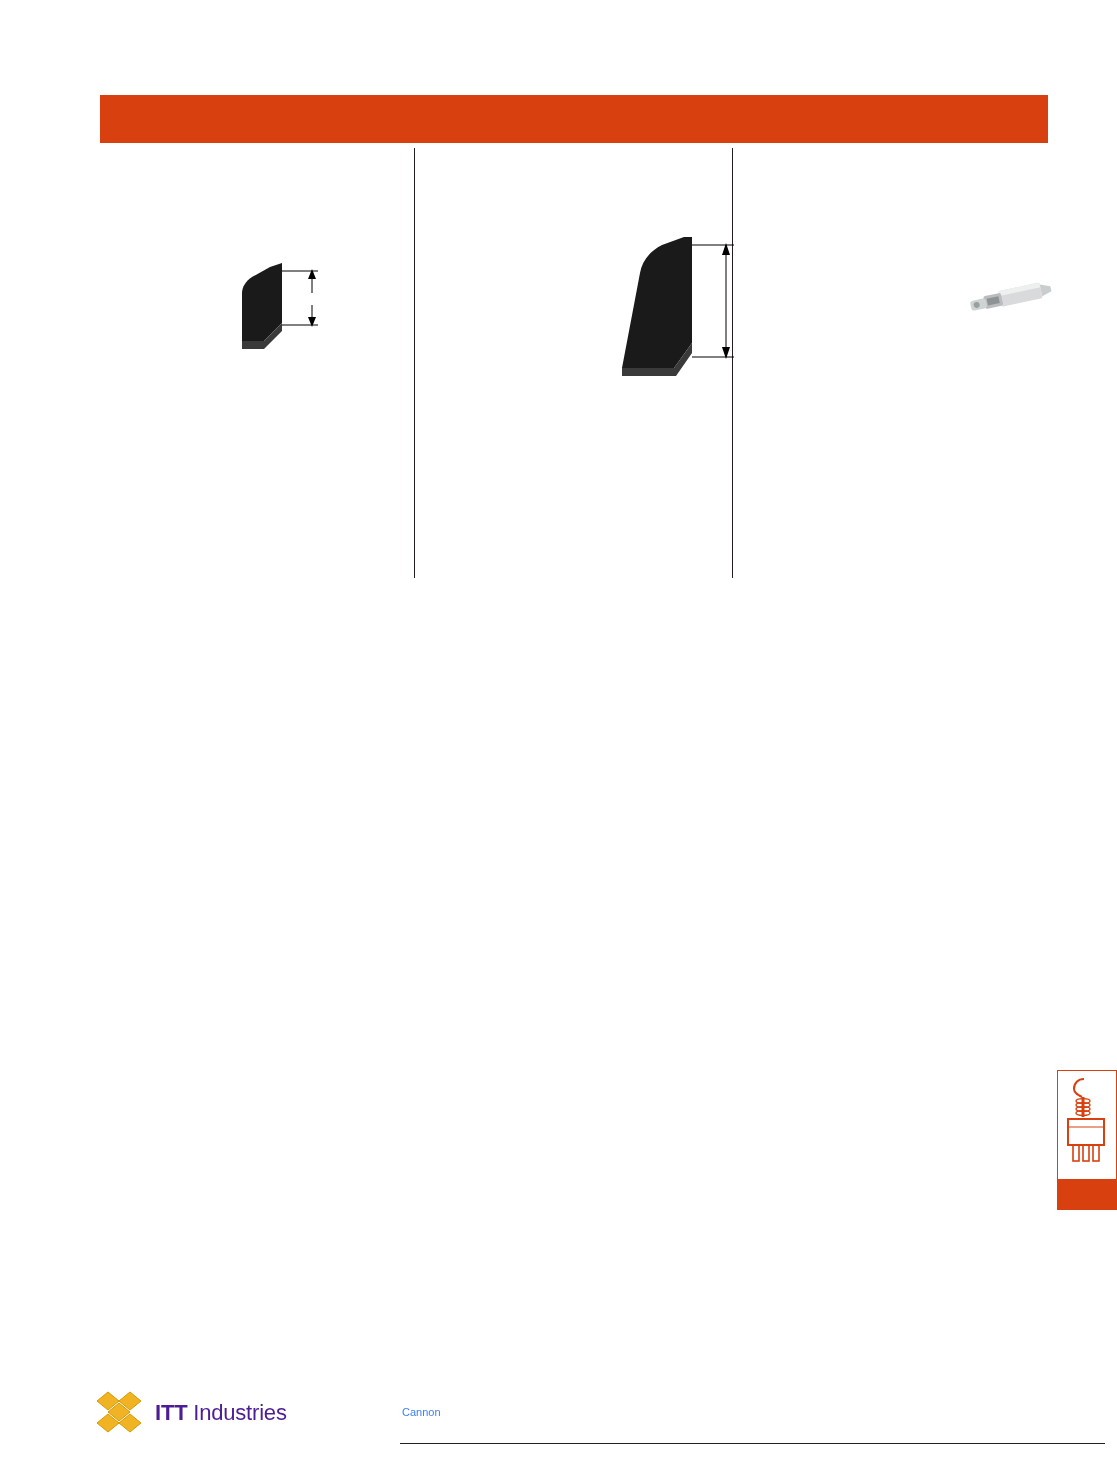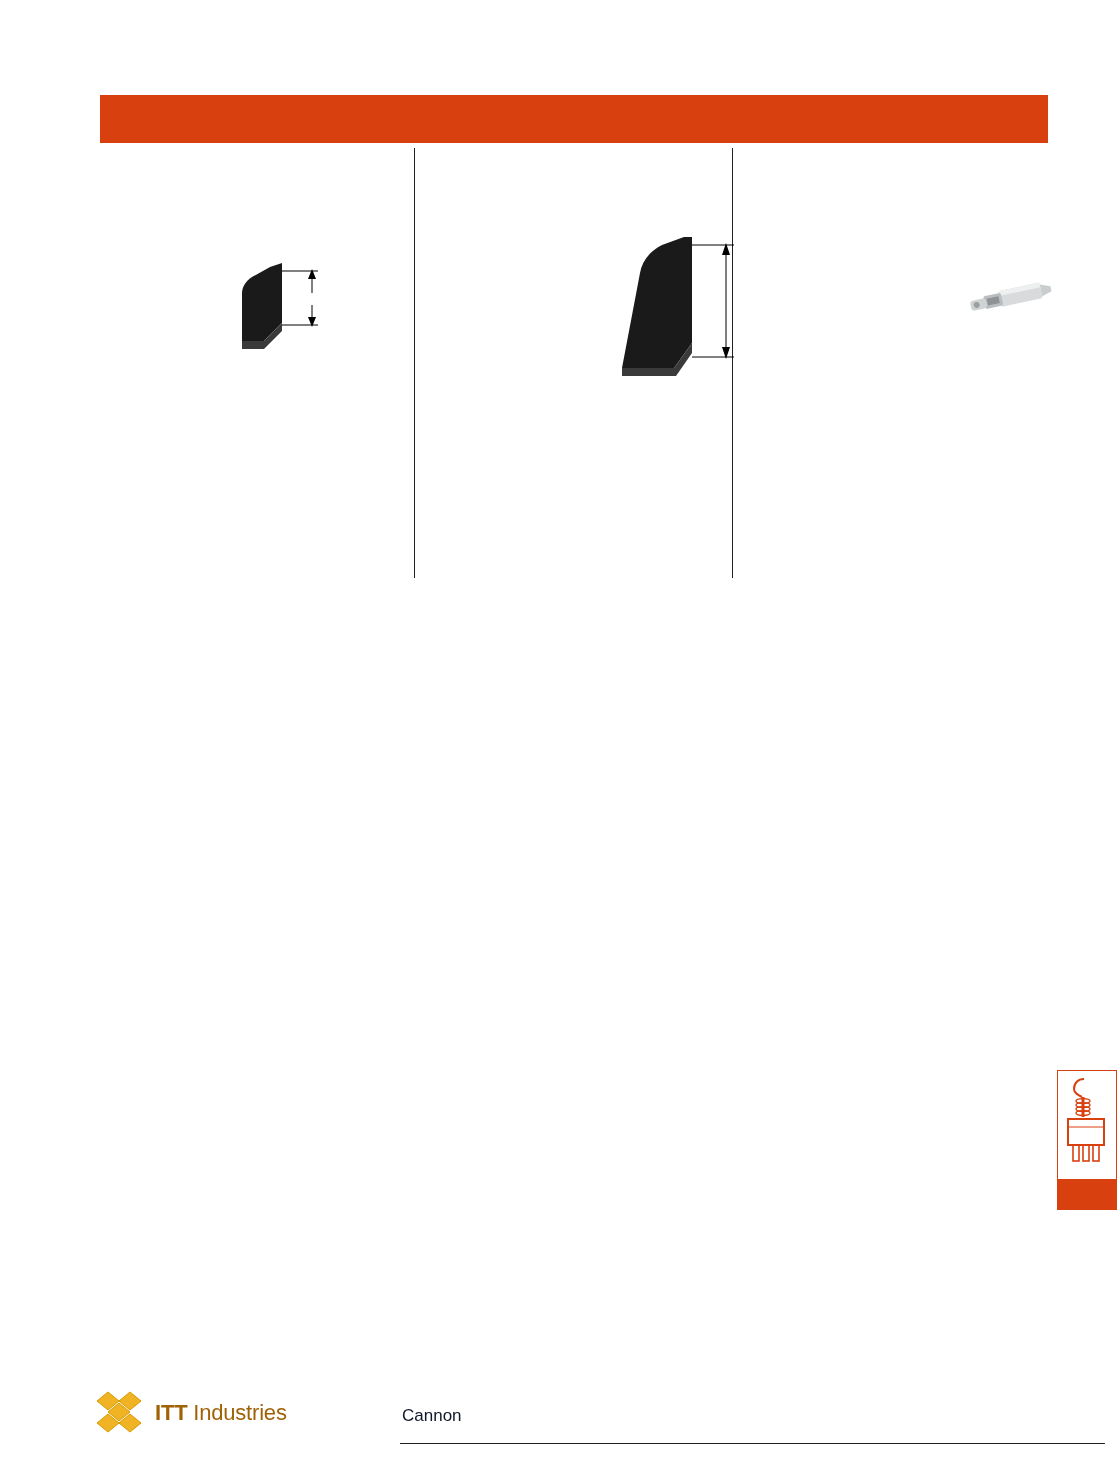--- a/index.html
+++ b/index.html
@@ -106,38 +106,38 @@
     align-items: center;
     gap: 8px;
   }
   .logo-mark {
     width: 52px;
     height: 46px;
     position: relative;
   }
   .logo-text {
     font-size: 22px;
-    color: #a16207;
+    color: #4c1d95;
     letter-spacing: -0.2px;
   }
   .logo-text b { font-weight: bold; }
   .footer-rule {
     position: absolute;
     left: 400px;
     top: 63px;
     width: 705px;
     height: 1px;
     background: #231f20;
   }
   .footer-brand {
     position: absolute;
     left: 402px;
     top: 1406px;
-    font-size: 17px;
-    color: #0f172a;
+    font-size: 11px;
+    color: #3b82f6;
   }
   .page-number {
     position: absolute;
     right: 70px;
     top: 1406px;
     font-size: 13px;
     color: #231f20;
   }
 
   

